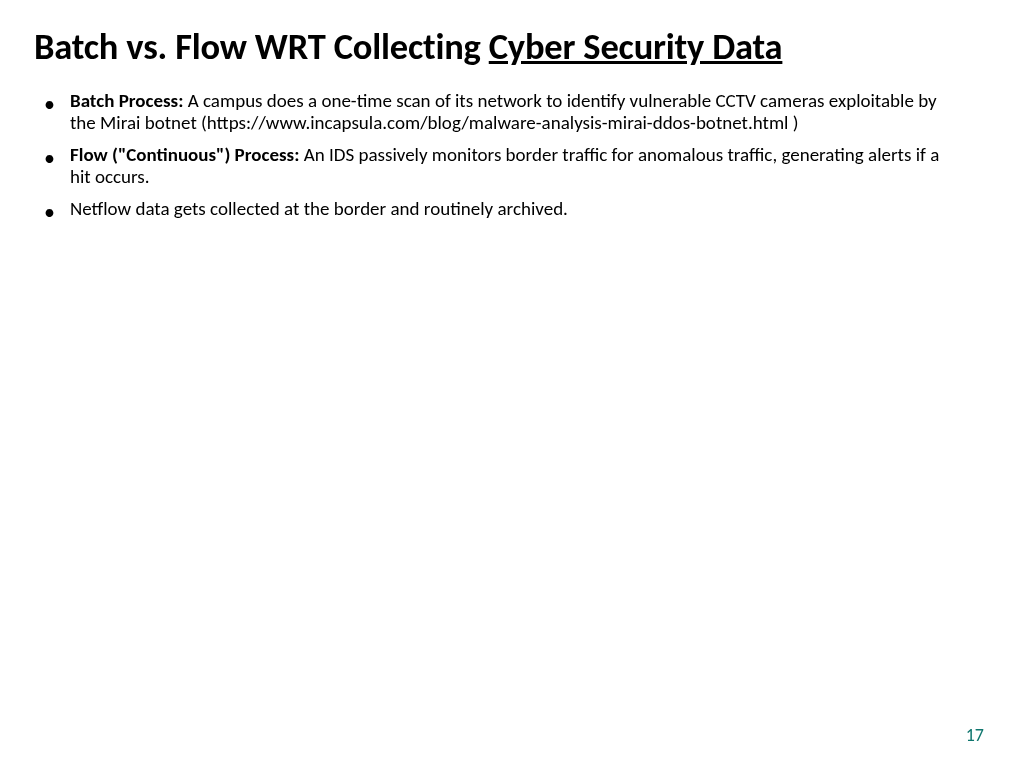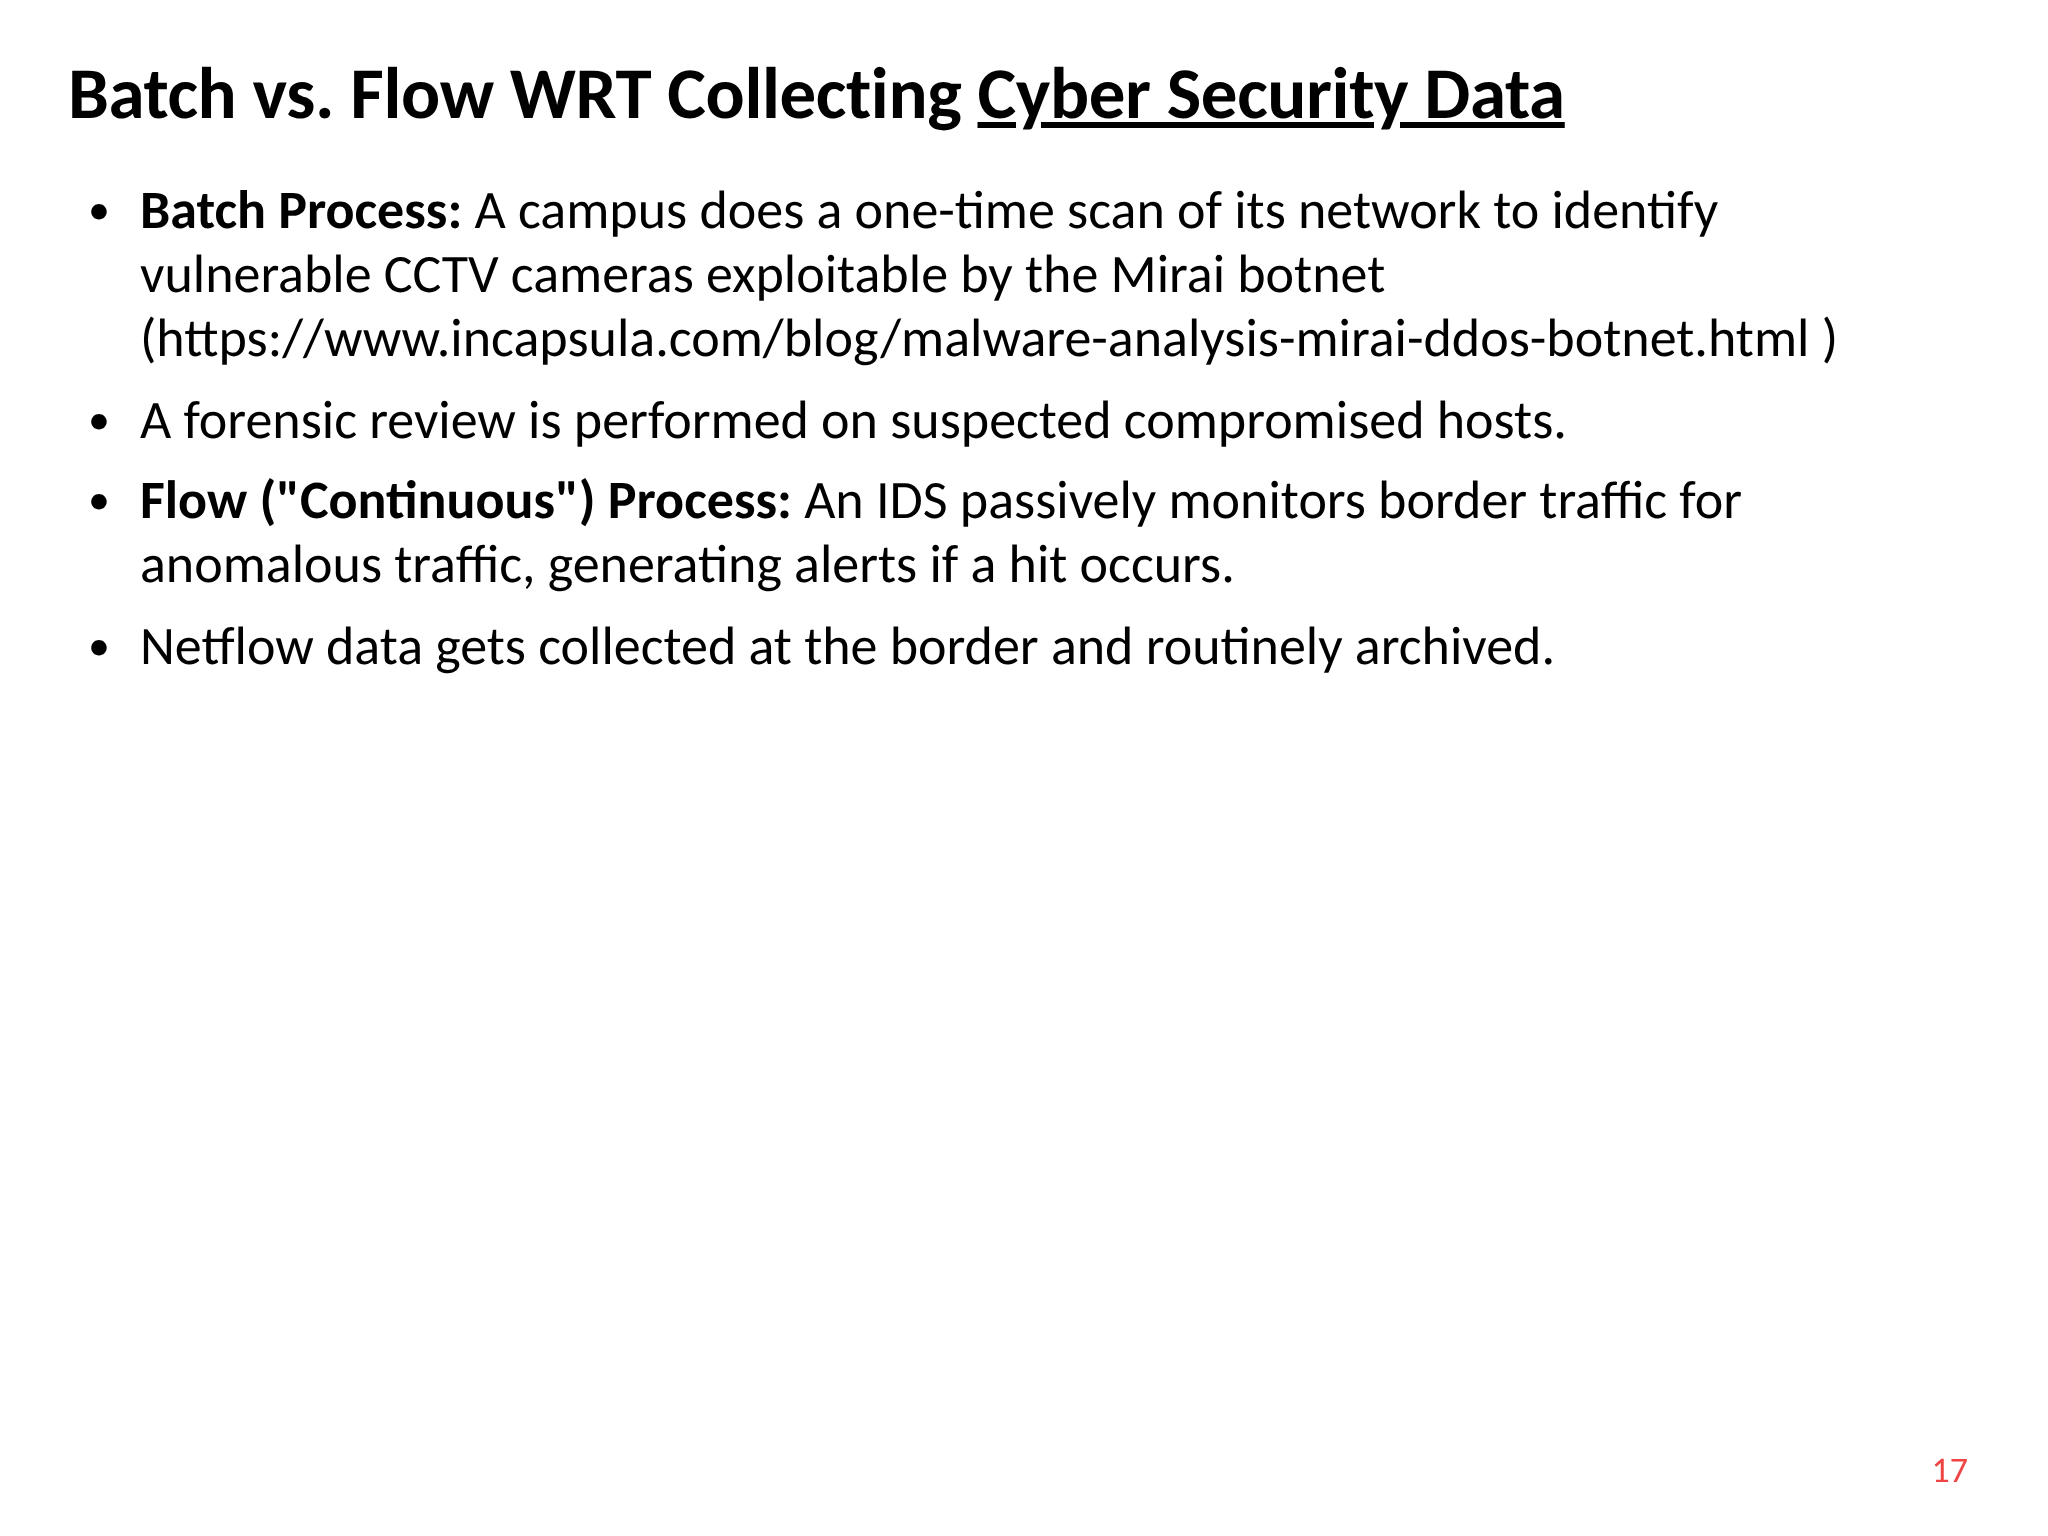--- a/index.html
+++ b/index.html
@@ -1,35 +1,34 @@
 <!DOCTYPE html>
 <html><head>
 <meta charset="utf-8">
 <style>
   * { margin: 0; padding: 0; box-sizing: border-box; }
   html, body { width: 1024px; height: 768px; background: #fff; font-family: Calibri, "Segoe UI", Arial, sans-serif; color: #000; }
   .slide { width: 1004px; height: 768px; position: relative; padding: 26px 54px 0 34px; }
   .title { font-size: 36.5px; font-weight: 700; line-height: 1.15; margin-bottom: 22px; letter-spacing: -0.2px; }
   .title .underline { text-decoration: underline; }
   ul.bullets { list-style: none; padding-left: 0; }
-  ul.bullets li { position: relative; padding-left: 36px; font-size: 27px; line-height: 1.18; margin-bottom: 9px; }
+  ul.bullets li { position: relative; padding-left: 36px; font-size: 19px; line-height: 1.18; margin-bottom: 9px; }
   ul.bullets li::before { content: "•"; position: absolute; left: 10px; top: 0; font-size: 22px; line-height: 1.4; }
   .bold { font-weight: 700; }
-  .pagenum { position: absolute; right: 20px; bottom: 22px; font-size: 18px; color: #ef4444; }
+  .pagenum { position: absolute; right: 20px; bottom: 22px; font-size: 18px; color: #0f766e; }
 </style>
 </head>
 <body>
 
 <div class="slide">
 
   <h1 class="title">
     <span>Batch vs. Flow WRT Collecting </span><span class="underline">Cyber Security Data</span>
   </h1>
 
   <ul class="bullets">
     <li><span class="bold">Batch Process: </span><span>A  campus does a one-time scan of its network to identify vulnerable CCTV cameras exploitable by the Mirai botnet (https://www.incapsula.com/blog/malware-analysis-mirai-ddos-botnet.html )</span></li>
-    <li><span class="bold"></span><span>A forensic review is performed on suspected compromised hosts.</span></li>
     <li><span class="bold">Flow ("Continuous") Process: </span><span>An IDS passively monitors border traffic for anomalous traffic, generating alerts if a hit occurs.</span></li>
     <li><span class="bold"></span><span>Netflow data gets collected at the border and routinely archived.</span></li>
   </ul>
 
   <div class="pagenum">17</div>
 </div>
 
 </body></html>

